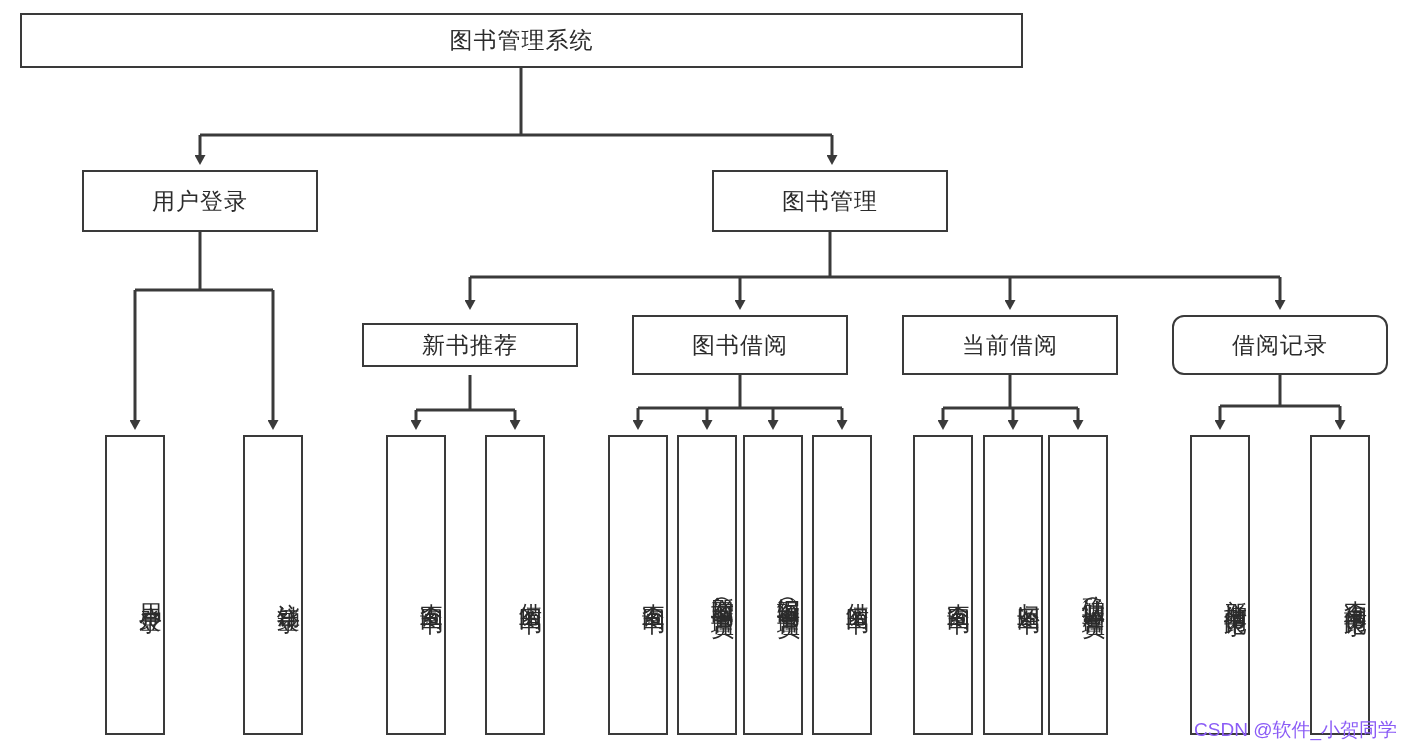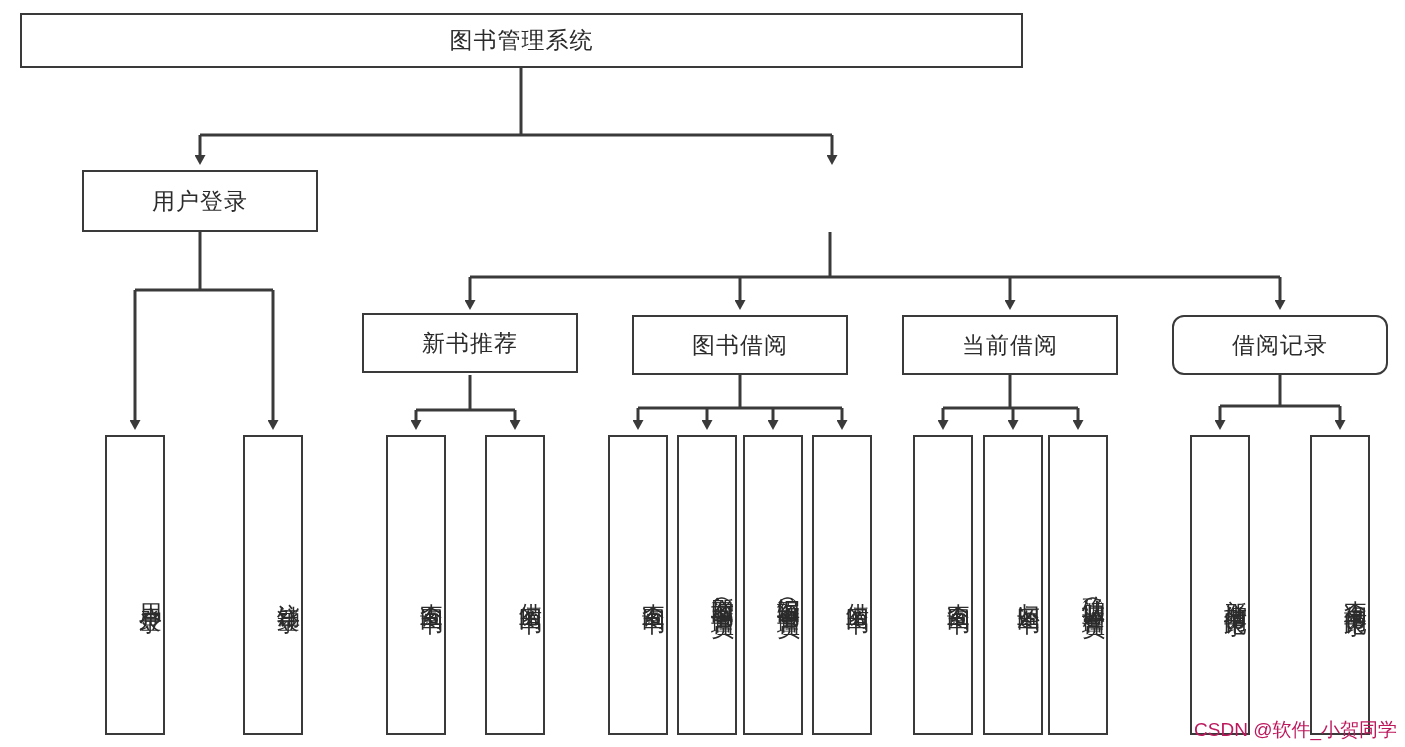--- a/index.html
+++ b/index.html
@@ -51,21 +51,21 @@
     line-height: 1.05;
   }
   .node .lbl {
     display: block;
   }
   .watermark {
     position: absolute;
     right: 8px;
     bottom: 4px;
     font-size: 19px;
-    color: #be185d;
+    color: #8b5cf6;
     z-index: 5;
     white-space: nowrap;
     font-family: "Liberation Sans", "DejaVu Sans", sans-serif;
     text-align: center;
   }
 </style>
 </head>
 <body>
 
 <div id="canvas">
@@ -120,22 +120,25 @@
     </g>
   </svg>
 
   <div class="node horiz" id="n-root" style="left: 20px; top: 13px; width: 1003px; height: 55px;">
     <span class="lbl">图书管理系统</span>
   </div>
 
   <div class="node horiz" id="n-l2-0" style="left: 82px; top: 170px; width: 236px; height: 62px;">
     <span class="lbl">用户登录</span>
   </div>
+  <div class="node horiz" id="n-l2-1" style="left: 712px; top: 170px; width: 236px; height: 62px;">
+    <span class="lbl">图书管理</span>
+  </div>
 
-  <div class="node horiz" id="n-l3-0" style="left: 362px; top: 313px; width: 216px; height: 60px;">
+  <div class="node horiz" id="n-l3-0" style="left: 362px; top: 323px; width: 216px; height: 44px;">
     <span class="lbl">新书推荐</span>
   </div>
   <div class="node horiz" id="n-l3-2" style="left: 902px; top: 315px; width: 216px; height: 60px;">
     <span class="lbl">当前借阅</span>
   </div>
   <div class="node horiz" id="n-l3-1" style="left: 632px; top: 315px; width: 216px; height: 60px;">
     <span class="lbl">图书借阅</span>
   </div>
   <div class="node horiz" id="n-l3-3" style="left: 1172px; top: 315px; width: 216px; height: 60px; border-radius: 12px;">
     <span class="lbl">借阅记录</span>

